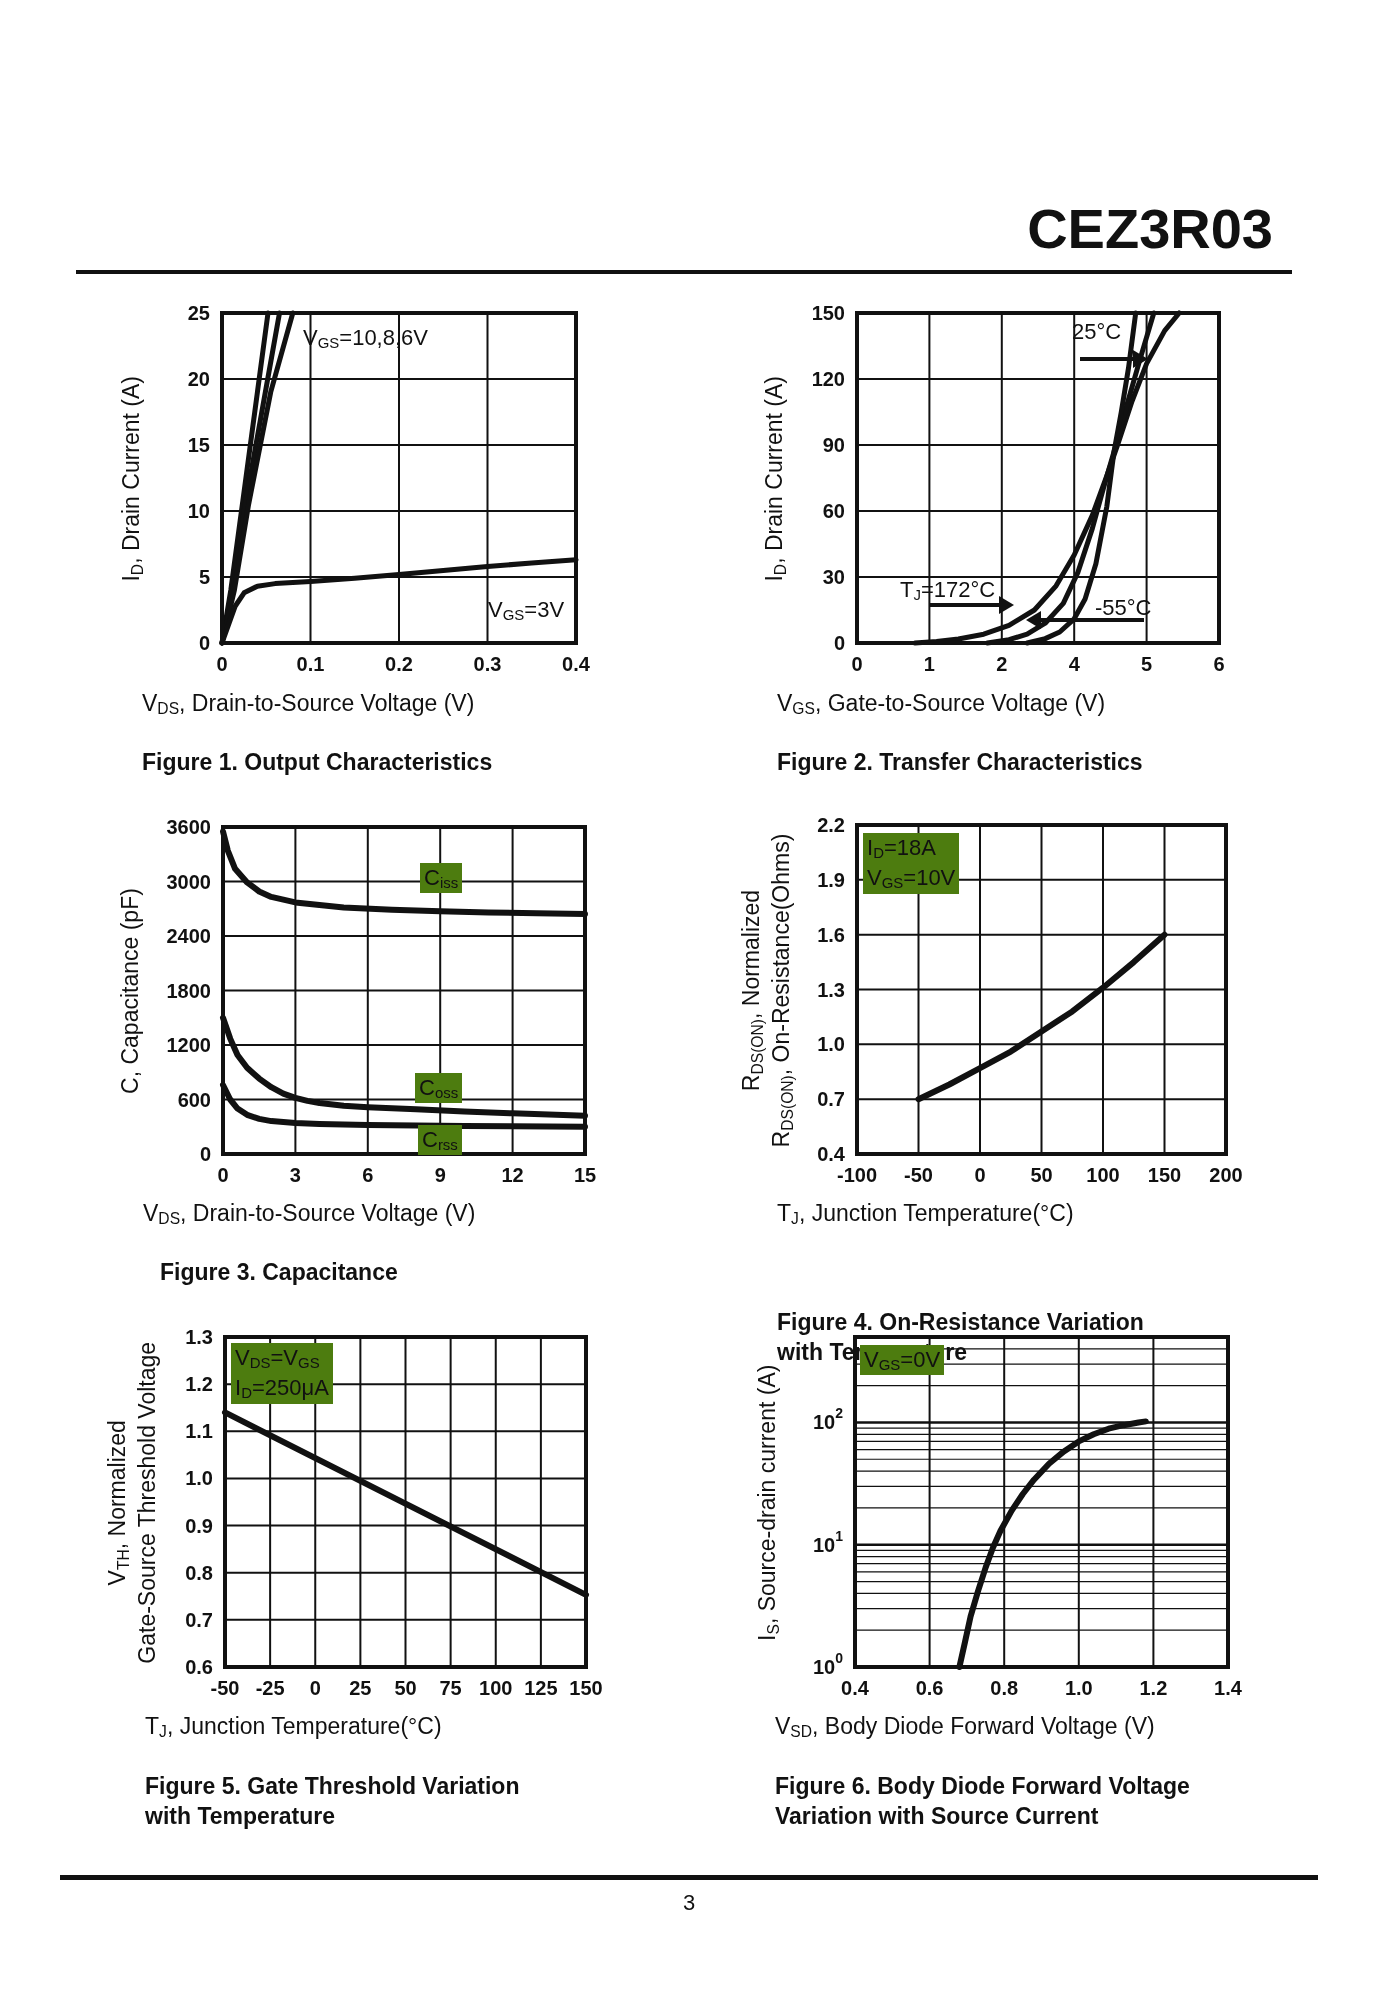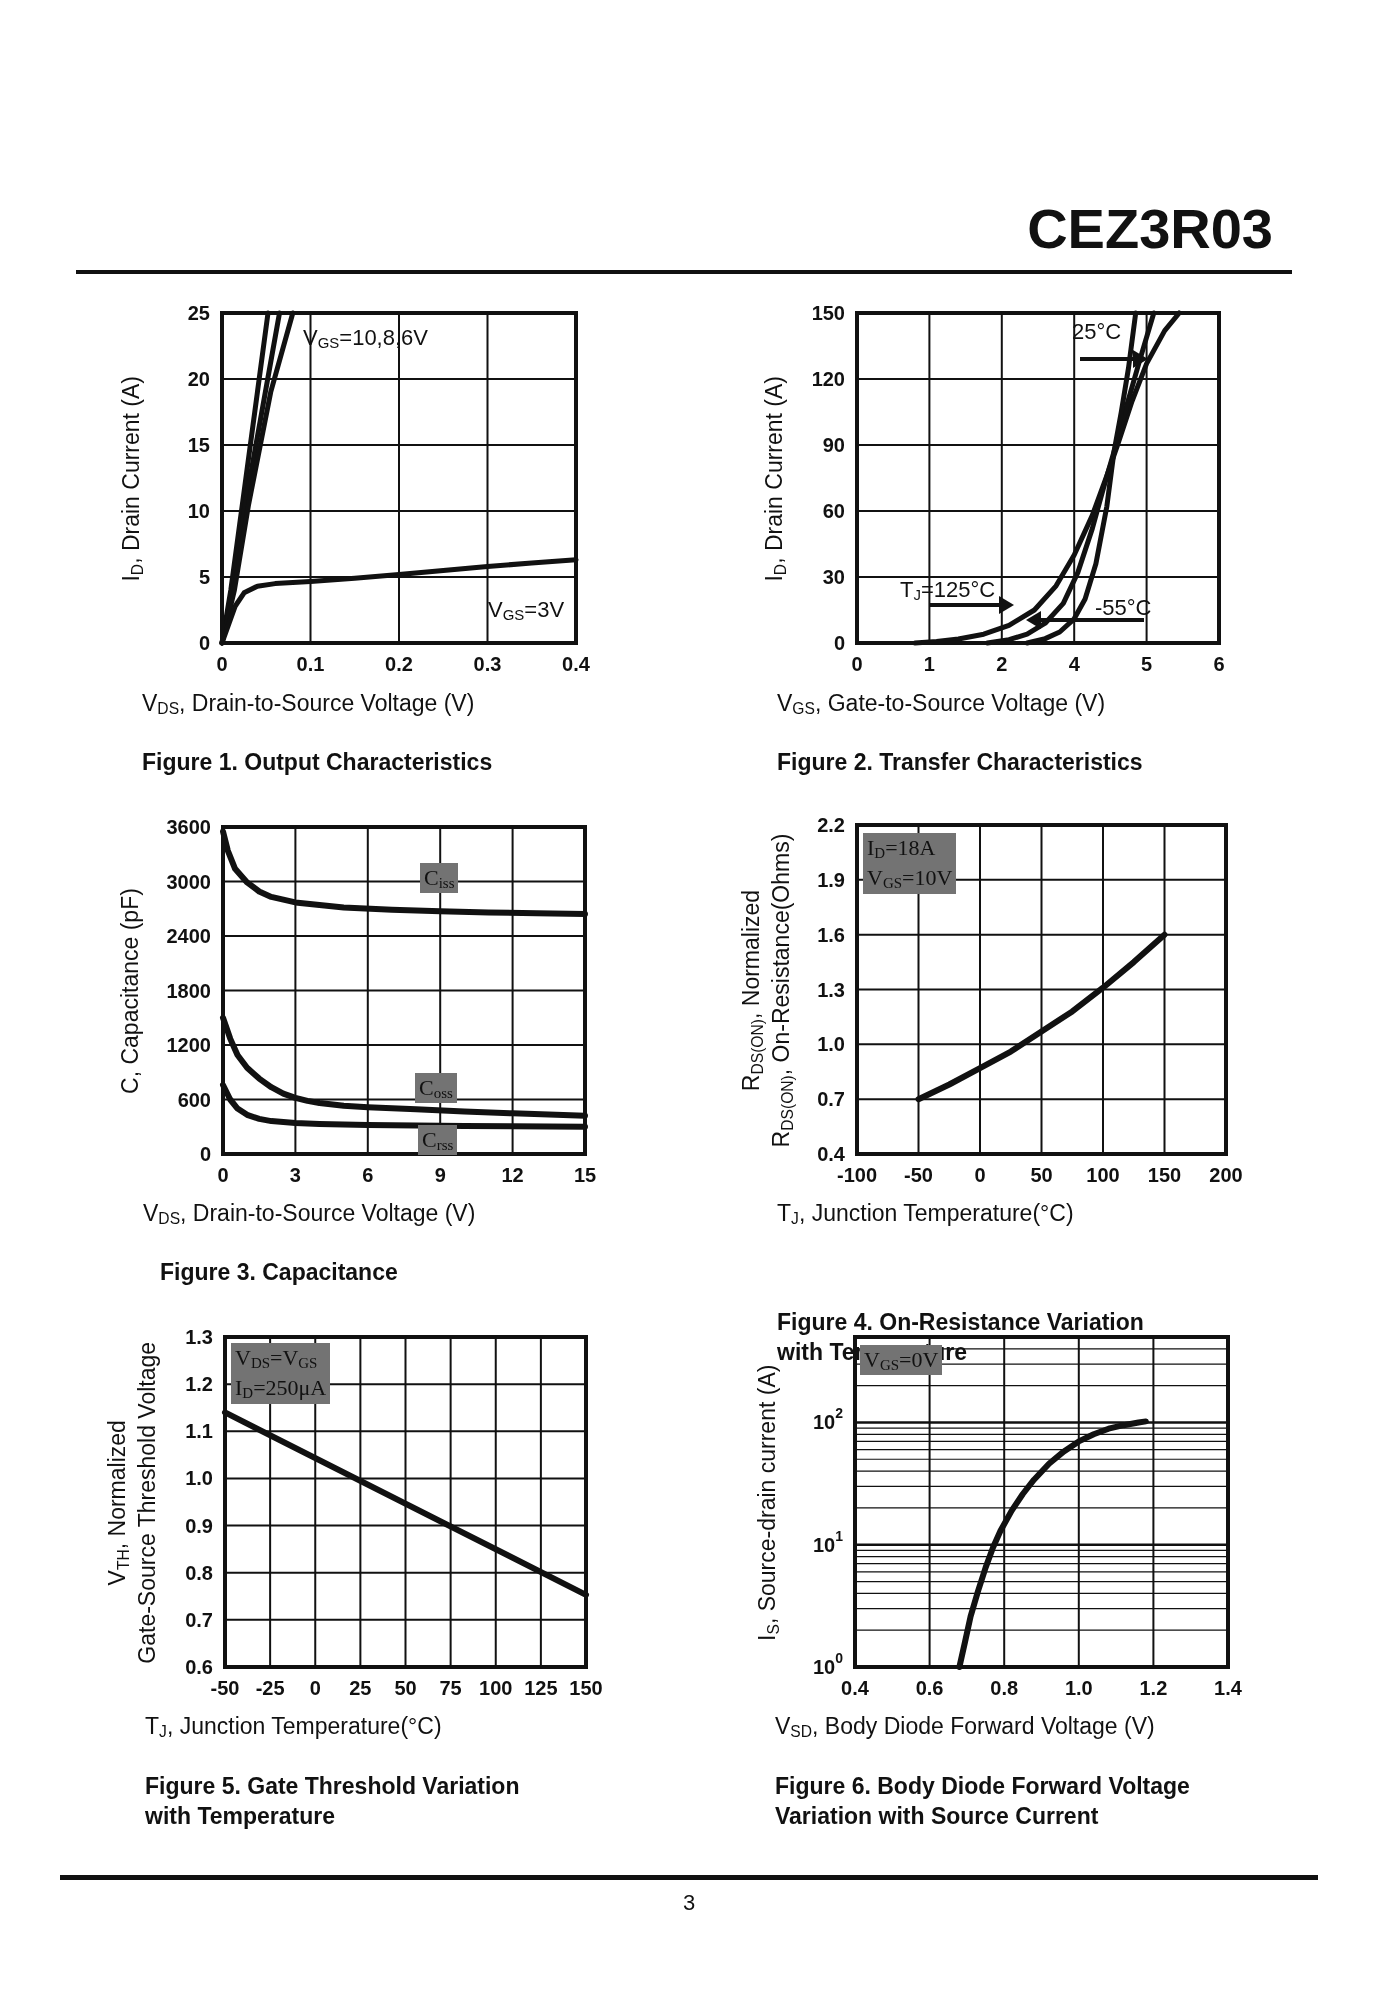--- a/index.html
+++ b/index.html
@@ -40,21 +40,21 @@
   .ylabel{position:absolute;text-align:center;font-size:23px;line-height:1.22;transform:rotate(-90deg);}
   .f1-ylabel{left:-68px;top:464px;width:400px;}
   .f2-ylabel{left:575px;top:464px;width:400px;}
   .f3-ylabel{left:-70px;top:977px;width:400px;}
   .f4-ylabel{left:557px;top:961px;width:420px;}
   .f5-ylabel{left:-88px;top:1474px;width:440px;}
   .f6-ylabel{left:558px;top:1488px;width:420px;}
 
   .sub{font-size:0.68em;vertical-align:-0.22em;}
   .ann{position:absolute;font-size:22px;z-index:2;line-height:1.35;white-space:nowrap;}
-  .whbg{background:#737373;padding:0 4px;font-family:Liberation Serif, serif;}
+  .whbg{background:#4d7c0f;padding:0 4px;}
   .a-f1-family{left:81px;top:10px;}
   .a-f1-3v{left:266px;top:282px;}
   .a-f2-25{left:215px;top:4px;}
   .a-f2-125{left:43px;top:262px;}
   .a-f2-m55{left:238px;top:280px;}
   .a-f3-ciss{left:197px;top:36px;}
   .a-f3-coss{left:192px;top:246px;}
   .a-f3-crss{left:195px;top:298px;}
   .a-f4-cond{left:6px;top:8px;}
   .a-f5-cond{left:6px;top:6px;}
@@ -112,21 +112,21 @@
       <div><span>I</span><span class="sub">D</span><span>, Drain Current (A)</span></div>
     </div>
   <div class="xlabel f1-xlabel"><span>V</span><span class="sub">DS</span><span>, Drain-to-Source Voltage (V)</span></div>
   <div class="caption f1-caption">
       <div>Figure 1. Output Characteristics</div>
     </div>
 
   <div class="plot f2-plot">
     <div class="ann a-f2-25"><span>25°C</span></div>
     <div class="arr arr-right a-f2-arr25"></div>
-    <div class="ann a-f2-125"><span>T</span><span class="sub">J</span><span>=125°C</span></div>
+    <div class="ann a-f2-125"><span>T</span><span class="sub">J</span><span>=172°C</span></div>
     <div class="arr arr-right a-f2-arr125"></div>
     <div class="ann a-f2-m55"><span>-55°C</span></div>
     <div class="arr arr-left a-f2-arrm55"></div>
   <svg width="362" height="330">
         <g stroke="#111" stroke-width="2">
           <line x1="72.39999999999999" y1="0" x2="72.39999999999999" y2="330"></line>
           <line x1="144.79999999999998" y1="0" x2="144.79999999999998" y2="330"></line>
           <line x1="217.2" y1="0" x2="217.2" y2="330"></line>
           <line x1="289.59999999999997" y1="0" x2="289.59999999999997" y2="330"></line>
           <line x1="0" y1="264" x2="362" y2="264" stroke-width="2"></line>

